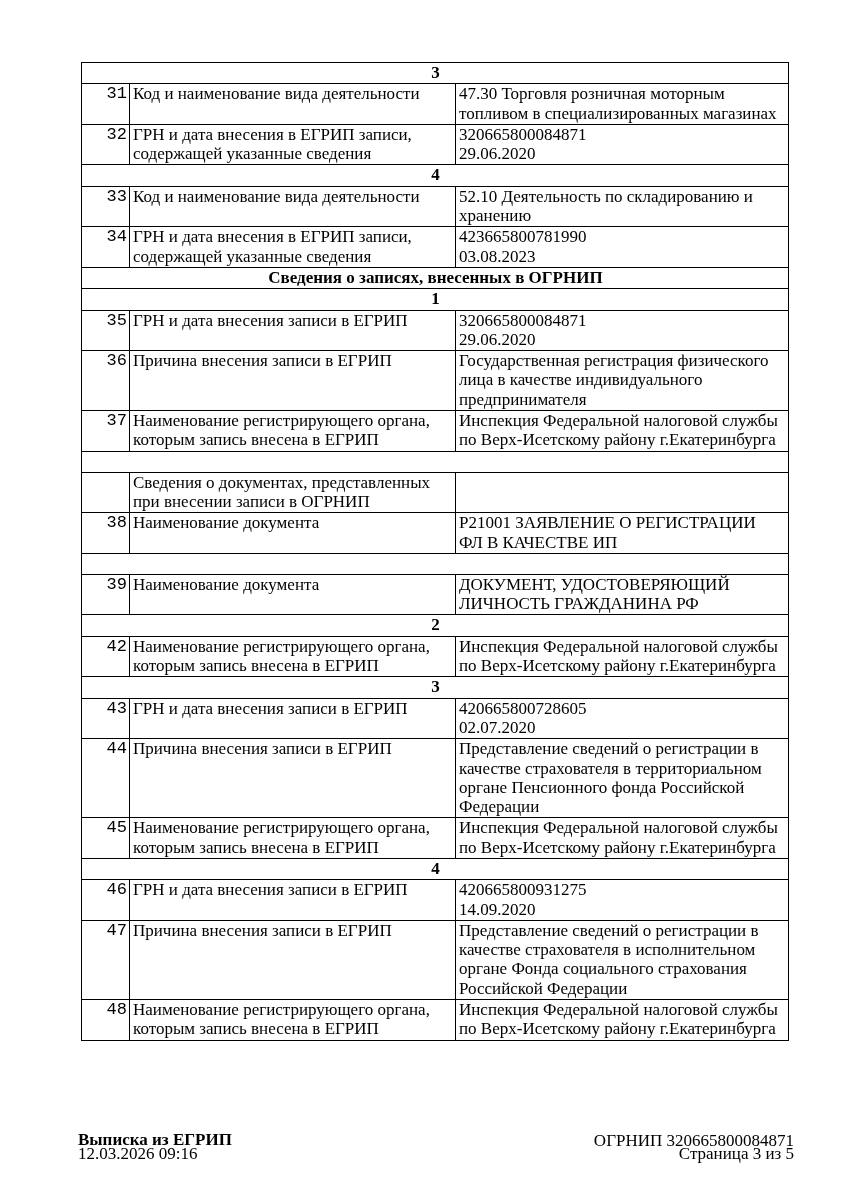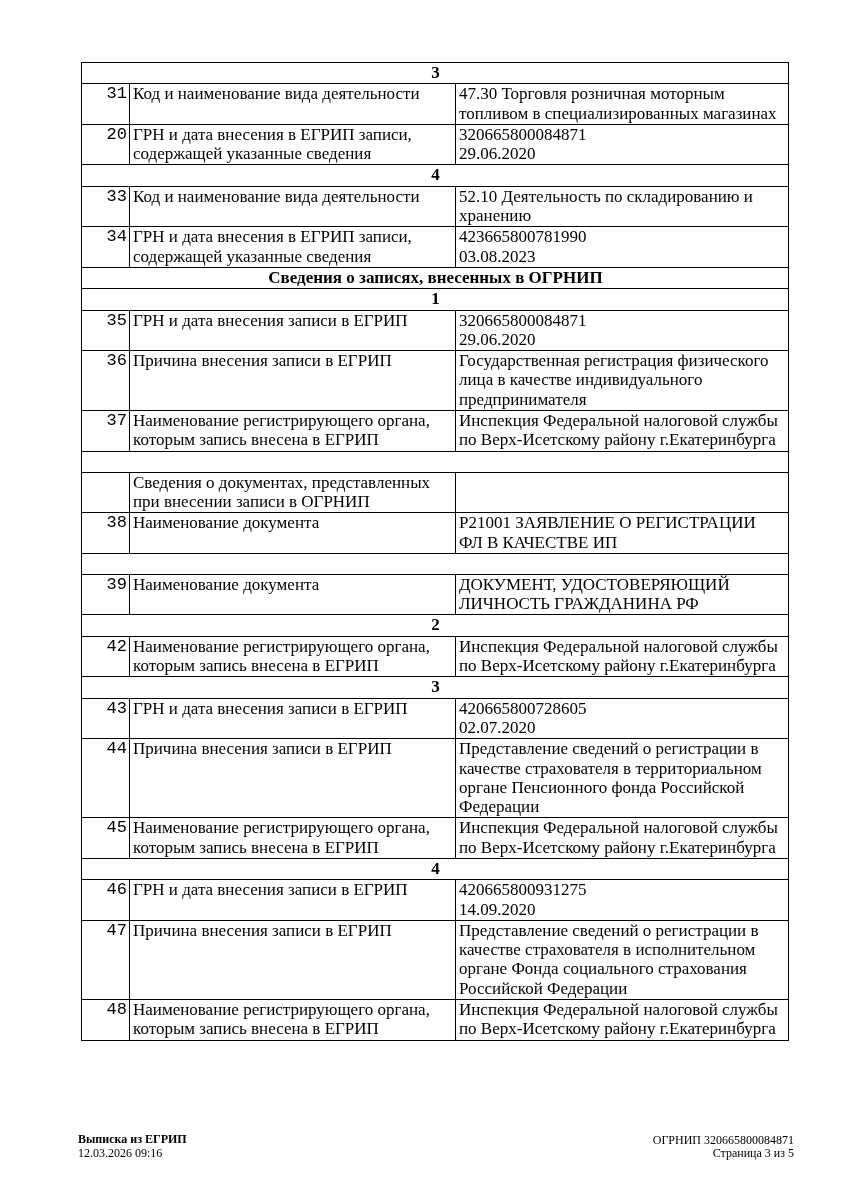--- a/index.html
+++ b/index.html
@@ -53,21 +53,21 @@
   tr.spacer-row td {
     height: 20px;
     padding: 0;
   }
   .footer {
     position: absolute;
     left: 78px;
     top: 1133px;
     width: 716px;
     height: 28px;
-    font-size: 12px;
+    font-size: 17px;
     line-height: 13.5px;
   }
   .footer-left {
     position: absolute;
     left: 0;
     top: 0;
   }
   .footer-doc-title {
     font-weight: bold;
   }
@@ -99,21 +99,21 @@
         <tr class="section-row">
           <td colspan="3" class="section-cell">3</td>
         </tr>
         <tr class="data-row">
           <td class="num">31</td>
           <td class="label">Код и наименование вида деятельности</td>
           <td class="value">47.30 Торговля розничная моторным
 топливом в специализированных магазинах</td>
         </tr>
         <tr class="data-row">
-          <td class="num">20</td>
+          <td class="num">32</td>
           <td class="label">ГРН и дата внесения в ЕГРИП записи,
 содержащей указанные сведения</td>
           <td class="value">320665800084871
 29.06.2020</td>
         </tr>
         <tr class="section-row">
           <td colspan="3" class="section-cell">4</td>
         </tr>
         <tr class="data-row">
           <td class="num">33</td>

